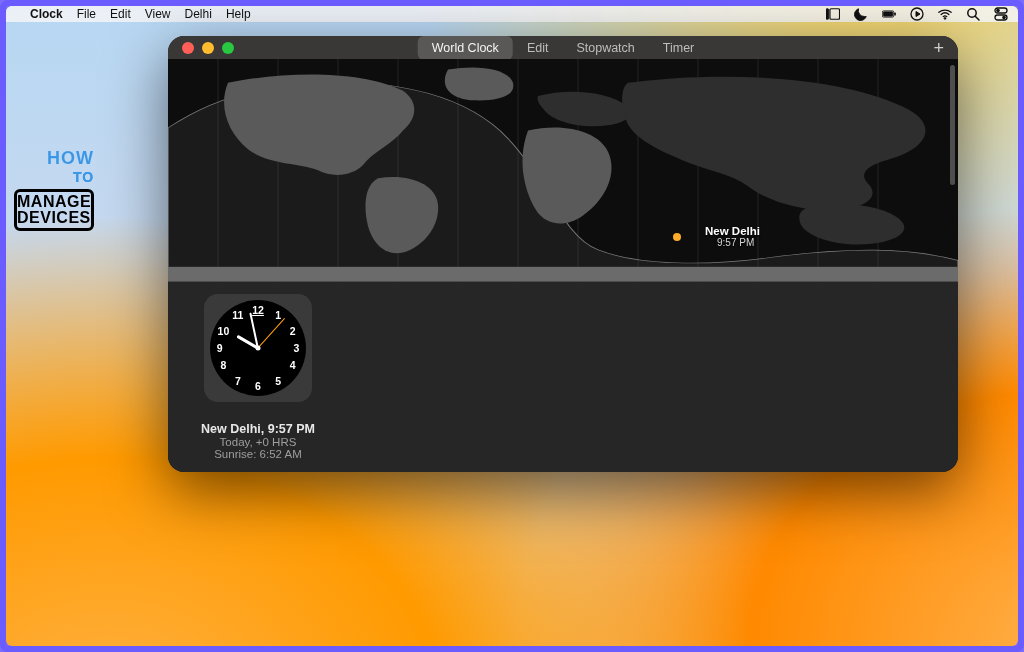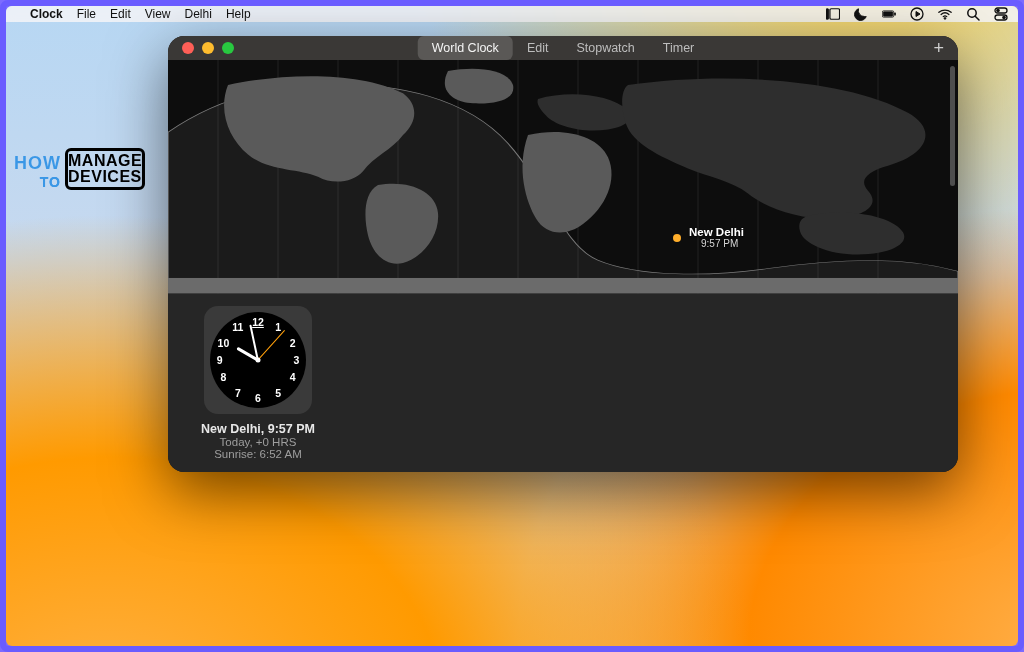--- a/index.html
+++ b/index.html
@@ -21,21 +21,21 @@
     padding:0 10px; background:rgba(245,245,247,.85); backdrop-filter:blur(4px);
     font-size:12px; color:#111; border-top-left-radius:6px; border-top-right-radius:6px; }
   .menubar-left { display:flex; align-items:center; gap:14px; }
   .menubar-left .app { font-weight:700; }
   .menubar-left span { cursor:default; }
   .menubar-right { display:flex; align-items:center; gap:14px; }
   .menubar-right svg, .menubar-right .glyph { width:14px; height:14px; display:block; fill:#111; stroke:#111; }
   .glyph { font-size:13px; line-height:14px; }
 
   
-  .watermark { position:absolute; left:14px; top:148px; display:flex; align-items:flex-end; gap:4px; }
+  .watermark { position:absolute; left:14px; top:148px; display:flex; align-items:flex-end; gap:4px;flex-direction:column; }
   .watermark .how { font-weight:900; font-size:18px; letter-spacing:1px;
     background:linear-gradient(#3a97e6,#3a97e6); -webkit-background-clip:text; color:transparent; }
   .watermark .how .to { display:block; font-size:14px; color:#3a97e6; text-align:right; }
   .watermark .box { border:3px solid #000; border-radius:6px; padding:2px 0; font-weight:900;
     font-size:16px; letter-spacing:.5px; color:#000; line-height:1; }
   .watermark .box .dev { display:block; }
 
   
   .window { position:absolute; left:168px; top:36px; width:790px; height:436px;
     background:#1d1d1d; border-radius:16px; box-shadow:0 20px 60px rgba(0,0,0,.55);
@@ -55,21 +55,21 @@
 
   
   .map-wrap { position:relative; height:420px; background:#0d0d0d; overflow:hidden; }
   .map-wrap svg.world { position:absolute; inset:0; width:100%; height:100%; }
   .gridline { stroke:#2a2a2a; stroke-width:1; }
   .land { fill:#5a5a5a; }
   .land.dark { fill:#2e2e2e; }
   .daycurve { fill:rgba(120,120,120,.13); stroke:#7a7a7a; stroke-width:1.2; }
   .antarctica { fill:#6b6b6b; }
 
-  .city-pin { position:absolute; left:505px; top:166px; display:flex; align-items:center; gap:8px;
+  .city-pin { position:absolute; left:505px; top:166px; display:flex; align-items:center; gap:24px;
     color:#fff; font-size:11.5px; font-weight:700; text-shadow:0 1px 2px #000; white-space:nowrap; }
   .city-pin .pin-dot { width:8px; height:8px; border-radius:50%; background:#ffae2b; }
   .city-pin .sub { display:block; font-weight:400; font-size:10px; color:#d7d7d7; text-align:left;margin-left:12px; }
 
   .map-scroll { position:absolute; right:3px; top:6px; width:5px; height:120px;
     border-radius:3px; background:rgba(200,200,200,.35); }
 
   
   .cards { flex:1; background:#262626; padding:12px 14px; display:flex; gap:14px; }
   .card { width:152px; display:flex; flex-direction:column; align-items:center; }
@@ -80,21 +80,21 @@
     transform:translate(-50%,-50%); }
   .hand { position:absolute; left:50%; top:50%; transform-origin:center bottom;
     background:#fff; border-radius:2px; }
   .hand.hour { width:3.2px; height:24px; transform:translate(-50%,-100%) rotate(300deg); }
   .hand.min  { width:2.4px; height:36px; transform:translate(-50%,-100%) rotate(348deg); }
   .hand.sec  { width:1.2px; height:40px; background:#ff9f0a;
     transform:translate(-50%,-100%) rotate(42deg); }
   .pivot { position:absolute; left:50%; top:50%; width:5px; height:5px; border-radius:50%;
     background:#fff; transform:translate(-50%,-50%); }
   .card .label { margin-top:8px; text-align:center; color:#e8e8e8; font-size:12.5px; }
-  .card .label .l1 { font-weight:600; }
+  .card .label .l1 { font-weight:600;margin-top:12px; }
   .card .label .l2 { color:#9e9e9e; font-size:11.5px; }
   .card .label .l3 { color:#9e9e9e; font-size:11.5px; }
 
   
   .frame { position:absolute; inset:0; border:6px solid #6a5cff; border-radius:8px; pointer-events:none; }
 </style>
 </head>
 <body>
 
 <div class="wallpaper"></div>

